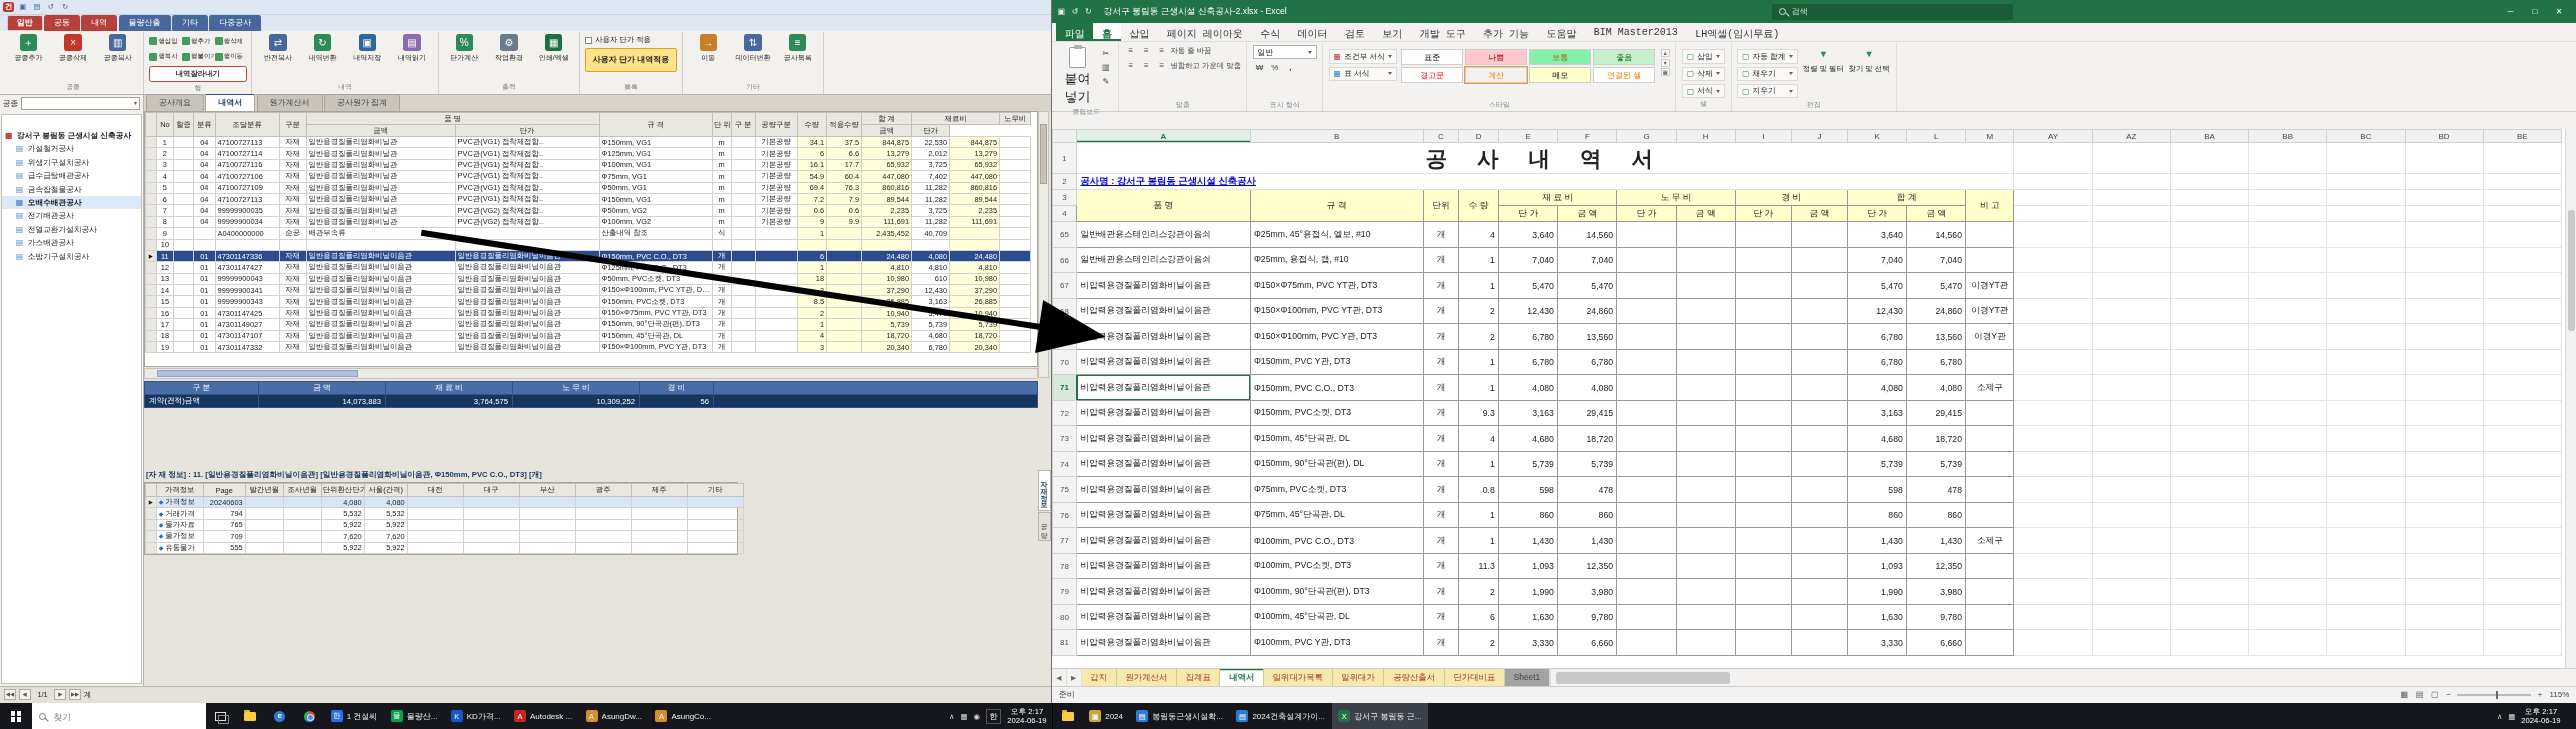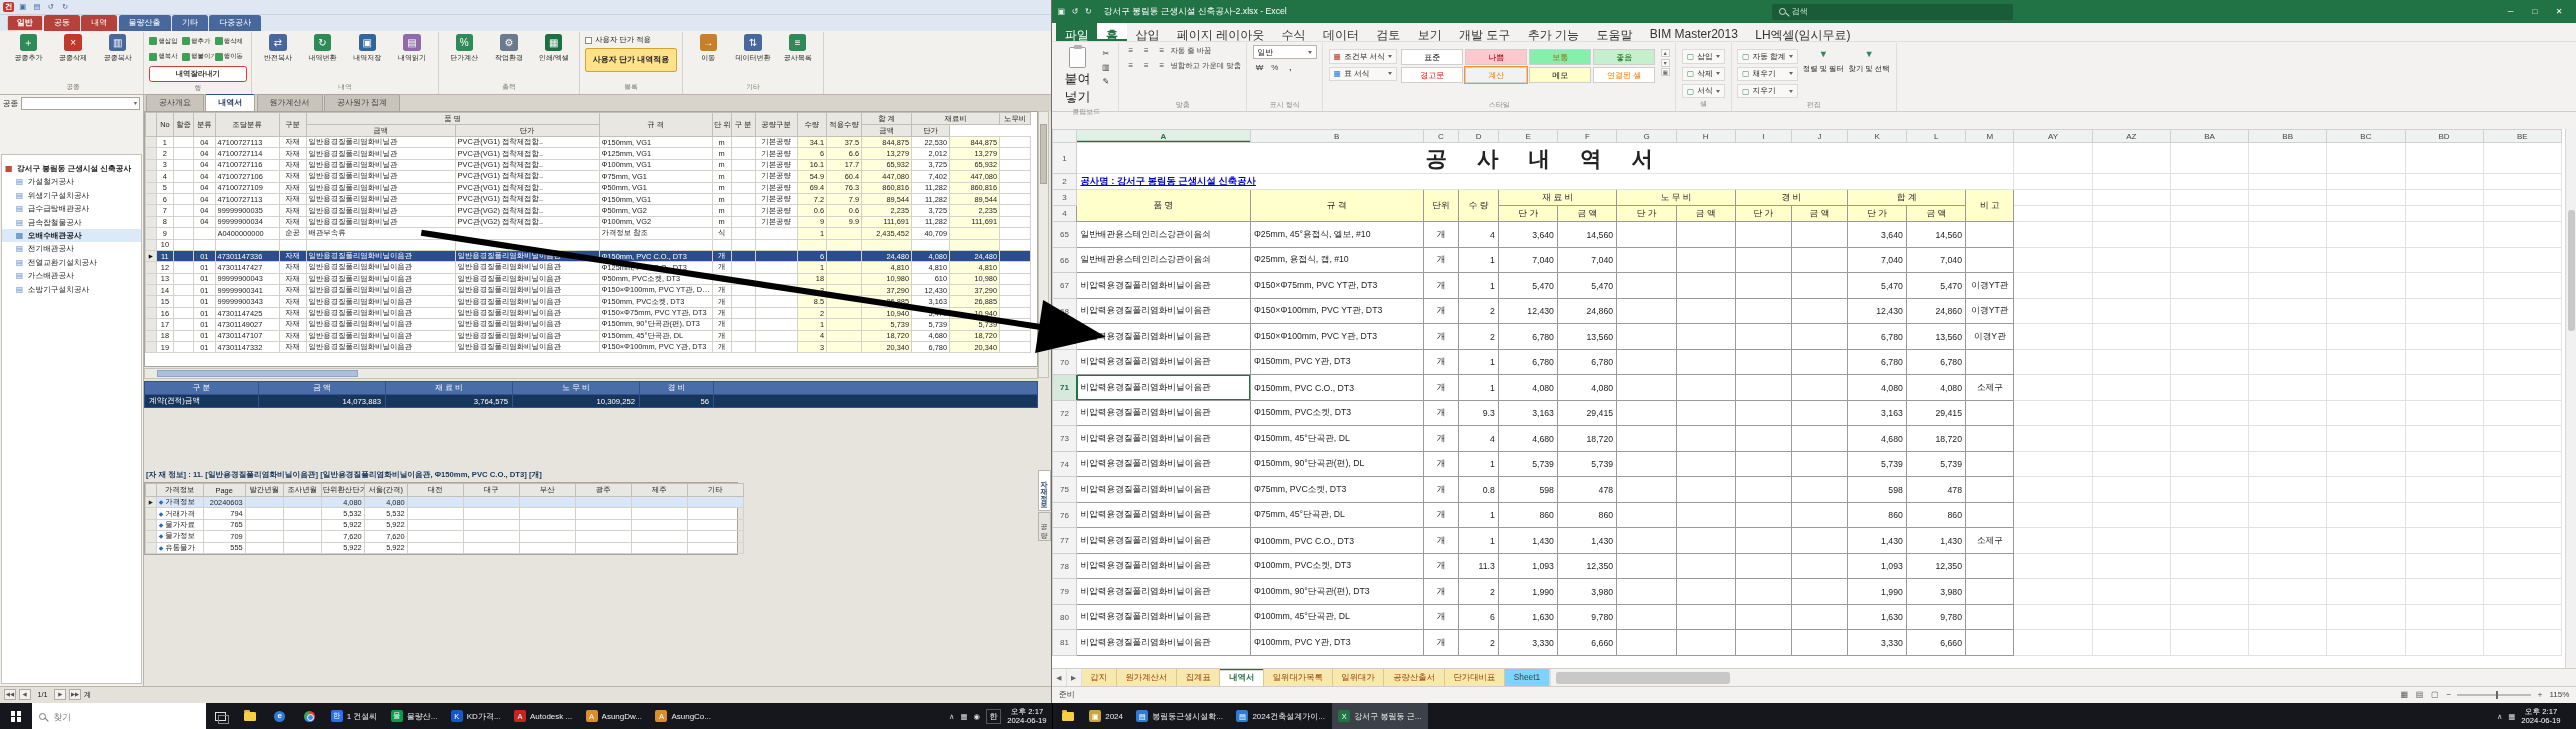--- a/index.html
+++ b/index.html
@@ -31,21 +31,21 @@
   .upchk{display:flex;align-items:center;gap:2.7px;font-size:7.4px;margin:1.3px 0 2.7px;}
   .upbox{width:7.4px;height:7.4px;border:0.7px solid #8a8a8a;background:#fff;}
   .upapply{background:#ffe28a;border:0.7px solid #d9a02a;border-radius:2px;padding:5.4px 6.7px;
            font-size:8px;font-weight:bold;text-align:center;}
   
   .tree{position:absolute;left:0;top:95px;width:144px;bottom:17.4px;background:#f3f1ed;border-right:0.7px solid #b9b5ad;}
   .tree-h{height:17.4px;display:flex;align-items:center;gap:2.7px;padding:0 2.7px;font-size:7.7px;}
   .tree-combo{flex:1;height:12.7px;background:#fff;border:0.7px solid #a8a49c;position:relative;}
   .tree-combo::after{content:"▼";position:absolute;right:1.3px;top:2px;font-size:5.4px;color:#666;}
   .tree-list{position:absolute;left:1.3px;right:1.3px;top:19px;bottom:1.3px;background:#fff;border:0.7px solid #c6c2ba;
-             font-size:7.7px;padding-top:7px;overflow:hidden;margin-top:40px;}
+             font-size:7.7px;padding-top:14px;overflow:hidden;}
   .titem{height:13.4px;line-height:13.4px;padding-left:13.4px;white-space:nowrap;overflow:hidden;cursor:default;}
   .titem::before{content:"▤";color:#5b87c5;margin-right:2.7px;}
   .titem.root{padding-left:2.7px;font-weight:bold;}
   .titem.root::before{content:"▦";color:#c0392b;}
   .titem.selected{background:#dce9f8;font-weight:bold;}
   
   .dtabs{position:absolute;left:144px;top:95px;height:16px;right:0;background:#d8d4cc;display:flex;align-items:flex-end;padding-left:2px;}
   .dtab{padding:2px 12px 2.7px;font-size:8px;background:#c8c4bb;border:0.7px solid #a8a49c;border-bottom:none;
         margin-right:1.3px;border-radius:2px 2px 0 0;color:#444;}
   .dtab.active{background:#fff;font-weight:bold;color:#17365d;border-top:1.3px solid #2b4d8f;}
@@ -95,21 +95,21 @@
   
   .xw{position:absolute;left:1052px;top:0;width:1524px;height:703px;background:#f3f2f1;}
   .xtitle{height:23px;background:#217346;color:#fff;display:flex;align-items:center;padding:0 5.4px;gap:6.7px;}
   .xt-ic{font-size:8px;opacity:.9;}
   .xt-title{font-size:8.7px;margin-left:5.4px;white-space:nowrap;}
   .xsearch{margin-left:auto;margin-right:auto;width:241px;height:16px;background:#1a5c38;border-radius:2px;
            display:flex;align-items:center;gap:5.4px;padding:0 6.7px;font-size:8px;color:#cfe3d6;}
   .xctrls{display:flex;gap:1.3px;}
   .xctrl{width:23px;height:17.4px;text-align:center;line-height:17.4px;font-size:8px;}
   .xmenu{height:19px;background:#f3f2f1;display:flex;align-items:stretch;padding-left:4px;border-bottom:0.7px solid #e0dedc;}
-  .xmtab{padding:4px 8.7px 3.4px;font-size:12px;color:#333;white-space:nowrap;}
+  .xmtab{padding:4px 8.7px 3.4px;font-size:10px;color:#333;white-space:nowrap;font-family:Liberation Mono, monospace;}
   .xmtab.file{background:#217346;color:#fff;}
   .xmtab.active{background:#fff;color:#217346;font-weight:bold;box-shadow:inset 0 -2px 0 #217346;}
   .xribbon{height:70px;border-bottom:0.7px solid #d0cecc;display:flex;background:#f3f2f1;padding:1.3px 2.7px 0;}
   .xgroup{border-right:0.7px solid #e0dedc;padding:2px 5.4px 0;display:flex;flex-direction:column;}
   .xg-body{display:flex;gap:4px;flex:1;}
   .xglabel{text-align:center;font-size:7px;color:#888;padding:0.7px 0 1.3px;}
   .xpaste{width:35px;text-align:center;font-size:13px;font-family:Liberation Mono, monospace;}
   .ic-paste{display:block;width:17.4px;height:21.5px;margin:1.3px auto 2px;background:#fdfdfd;border:0.7px solid #9a9a9a;border-radius:1.3px;position:relative;}
   .ic-paste::before{content:"";position:absolute;left:4px;top:-2.7px;width:8px;height:4px;background:#b0b0b0;border-radius:1.3px;}
   .xcol{display:flex;flex-direction:column;gap:2px;padding-top:2.7px;}
@@ -170,21 +170,21 @@
   .r-h{height:16px;}
   .xlt td.xh{background:#ffffcc;border:0.7px solid #9a9a9a;text-align:center;font-size:8.7px;}
   .xscr-v{position:absolute;right:0;top:129px;bottom:35px;width:10.7px;background:#f1f1f1;border-left:0.7px solid #d6d6d6;}
   .xscr-v .thumb{position:absolute;left:1.3px;right:1.3px;top:81px;height:121px;background:#c8c8c8;border-radius:2.7px;}
   
   .xtabs{position:absolute;left:0;right:0;bottom:17.4px;height:17.4px;background:#f3f2f1;border-top:0.7px solid #d0cecc;
          display:flex;align-items:stretch;font-size:8.4px;}
   .xnav{width:14.8px;text-align:center;line-height:17px;color:#666;font-size:6.7px;border-right:0.7px solid #e0dedc;}
   .xst{padding:0 8.7px;line-height:17px;background:#f7e8b0;color:#9c3a00;border-right:0.7px solid #d9c98f;white-space:nowrap;}
   .xst.active{background:#fff;color:#217346;font-weight:bold;box-shadow:inset 0 1.3px 0 #217346;}
-  .xst.plain{background:#7dd3fc;color:#444;border-right:0.7px solid #d6d6d6;}
+  .xst.plain{background:#a3a3a3;color:#444;border-right:0.7px solid #d6d6d6;}
   .xtabs .xhscroll{flex:1;position:relative;background:#f3f2f1;border-left:0.7px solid #e0dedc;}
   .xtabs .xhscroll .thumb{position:absolute;top:2.7px;height:12px;left:5.4px;width:174px;background:#c8c8c8;border-radius:2.7px;}
   
   .xstatus{position:absolute;left:0;right:0;bottom:0;height:17.4px;background:#f3f2f1;border-top:0.7px solid #d0cecc;
            display:flex;align-items:center;padding:0 6.7px;font-size:8px;color:#444;}
   .xzoom{margin-left:auto;display:flex;align-items:center;gap:5.4px;}
   .ztrack{width:74px;height:2px;background:#bdbbb8;position:relative;}
   .zthumb{position:absolute;left:39px;top:-2.7px;width:2.7px;height:7.4px;background:#666;}
   .viewic{font-size:8px;color:#555;letter-spacing:2.7px;}
 
@@ -681,21 +681,21 @@
 
             <tr>
               <td class="ind"></td>
               <td class="c">9</td>
               <td class="c"></td>
               <td class="c"></td>
               <td>A0400000000</td>
               <td class="c">순공</td>
               <td>배관부속류</td>
               <td></td>
-              <td>가격정보 참조</td>
+              <td>산출내역 참조</td>
               <td class="c">식</td>
               <td class="c"></td>
               <td class="c"></td>
               <td class="r y">1</td>
               <td class="r y"></td>
               <td class="r y">2,435,452</td>
               <td class="r">40,709</td>
               <td class="r y"></td>
               <td class="r"></td>
             </tr>

